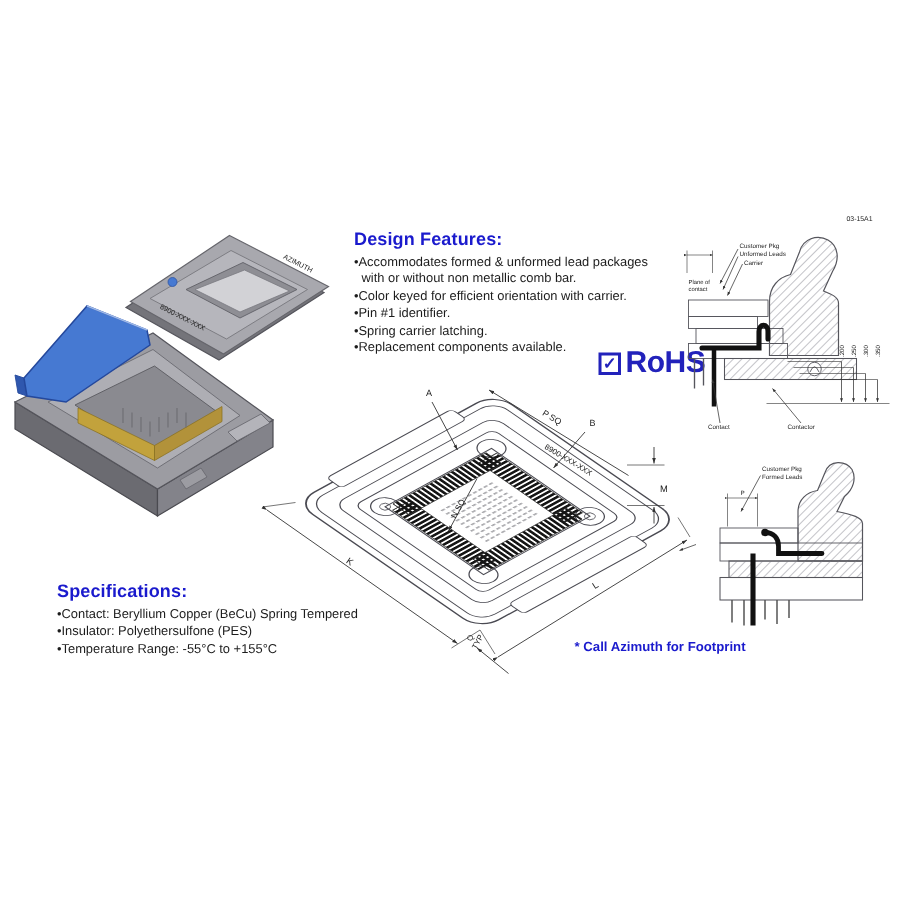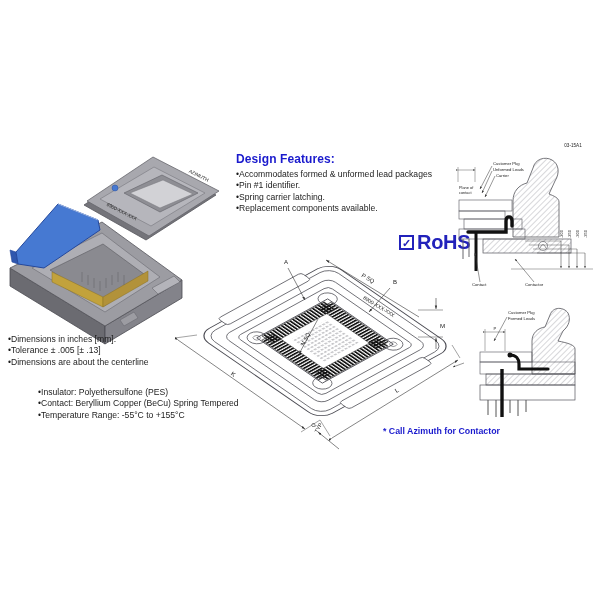--- a/index.html
+++ b/index.html
@@ -61,20 +61,22 @@
       <line x1="56" y1="64" x2="96" y2="80" stroke="#9db9ea" stroke-width="1"></line>
       <polygon points="150,148 172,136 178,142 156,154" fill="#b4b4ba" stroke="#6a6a70" stroke-width="0.6"></polygon>
       <polygon points="118,180 132,172 136,178 122,186" fill="#9c9ca2" stroke="#6a6a70" stroke-width="0.6"></polygon>
     </g>
   </svg>
 
   <div id="design-features" class="abs">
     <div class="sec-title">Design Features:</div>
     <div class="bullets">
       <div>•Accommodates formed &amp; unformed lead packages</div>
+      <div class="cont">with or without non metallic comb bar.</div>
+      <div>•Color keyed for efficient orientation with carrier.</div>
       <div>•Pin #1 identifier.</div>
       <div>•Spring carrier latching.</div>
       <div>•Replacement components available.</div>
     </div>
   </div>
 
   <div id="rohs" class="abs">
     <div class="rohs-box">
       <span>✓</span>
     </div>
@@ -233,30 +235,26 @@
       <line x1="55" y1="44" x2="55" y2="66" stroke-width="0.4"></line>
       <line x1="35" y1="47" x2="55" y2="47" marker-start="url(#arr2)" marker-end="url(#arr2)" stroke-width="0.4"></line>
       <line x1="14" y1="78" x2="3" y2="82" marker-end="url(#arr2)"></line>
     </g>
     <text x="58" y="29" font-size="4.2">Customer Pkg</text>
     <text x="58" y="34.5" font-size="4.2">Formed Leads</text>
     <text x="45" y="45" font-size="4.2" text-anchor="middle">P</text>
   </svg>
 
   <div id="uos-block" class="abs">
+  </div>
+
+  <div id="spec-block" class="abs">
+    <div class="sec-title">Specifications:</div>
     <div class="bullets">
-      <div>•Dimensions in inches [mm].</div>
-      <div>•Tolerance ± .005 [± .13]</div>
-      <div>•Dimensions are about the centerline</div>
-    </div>
-  </div>
-
-  <div id="spec-block" class="abs">
-    <div class="bullets">
+      <div>•Contact: Beryllium Copper (BeCu) Spring Tempered</div>
       <div>•Insulator: Polyethersulfone (PES)</div>
-      <div>•Contact: Beryllium Copper (BeCu) Spring Tempered</div>
       <div>•Temperature Range: -55°C to +155°C</div>
     </div>
   </div>
 
-  <div id="footprint-note" class="abs">* Call Azimuth for Contactor</div>
+  <div id="footprint-note" class="abs">* Call Azimuth for Footprint</div>
 
 </div>
 
 </body></html>

